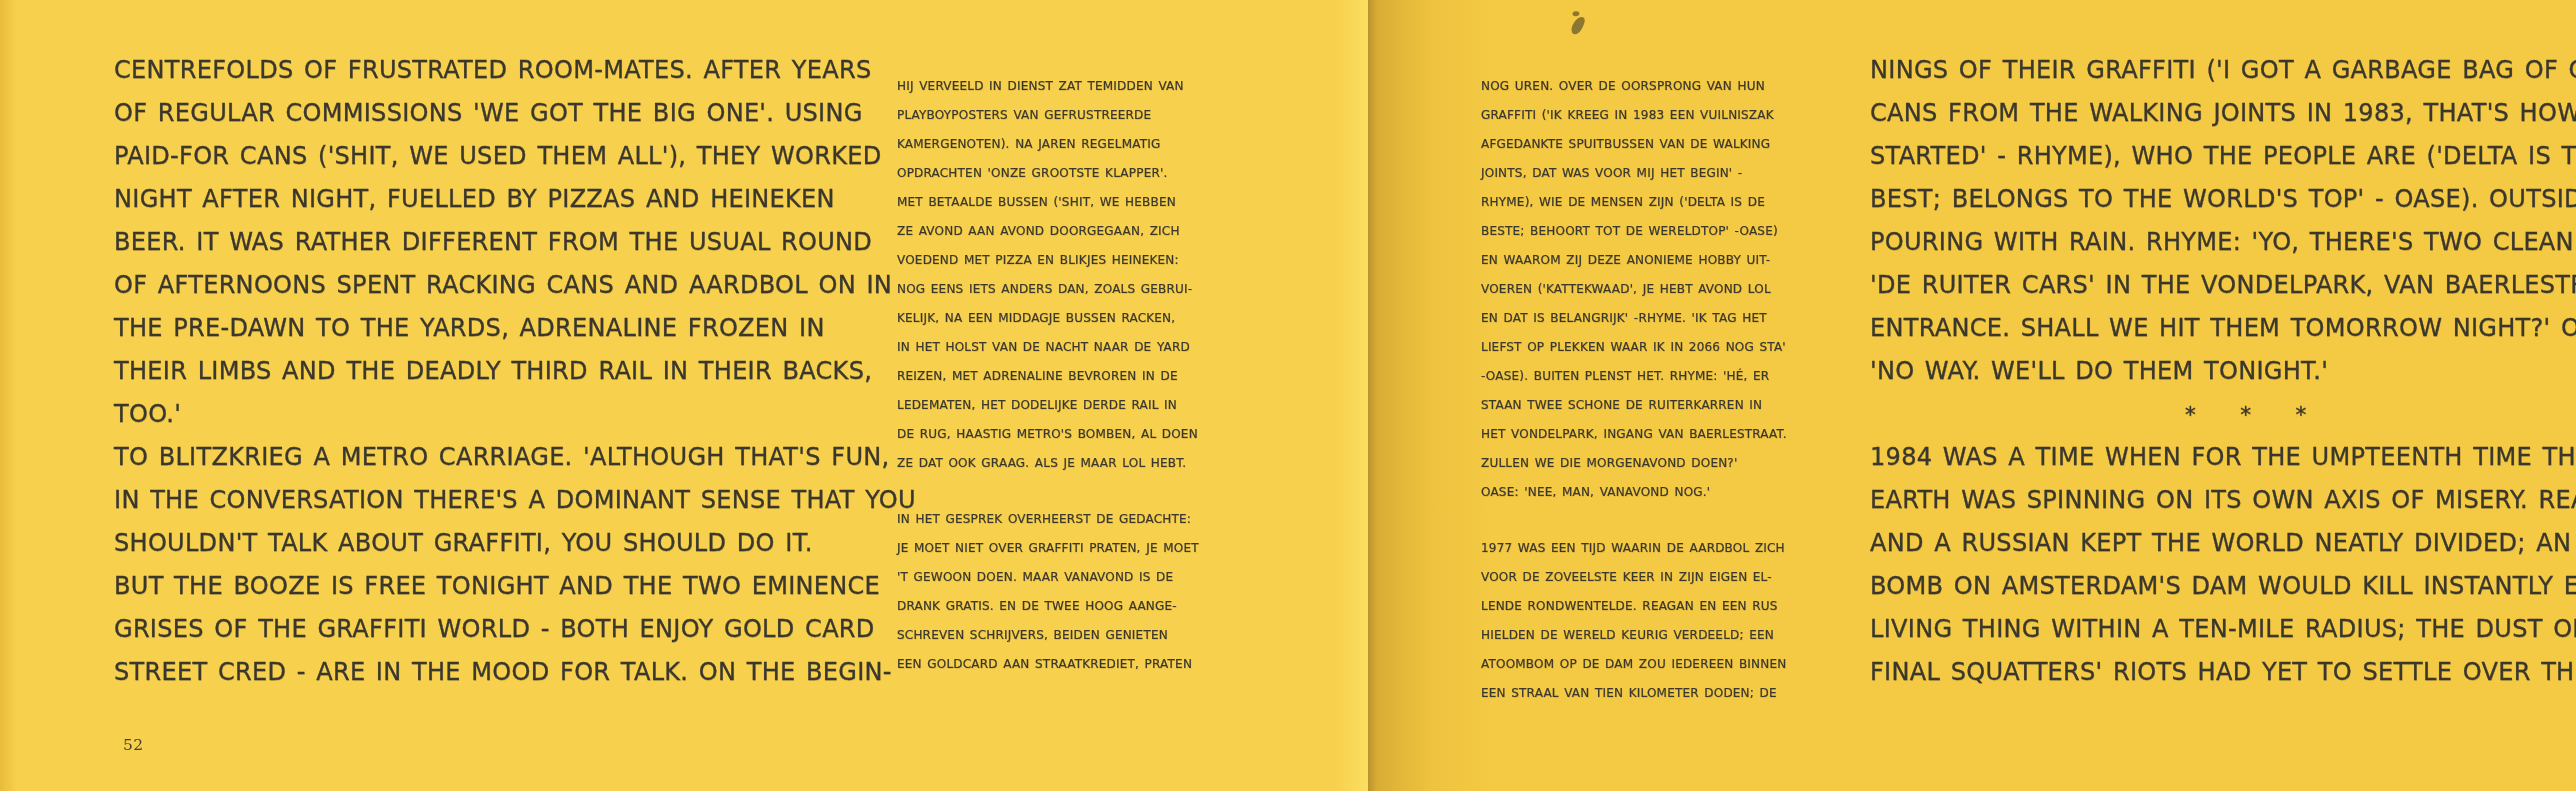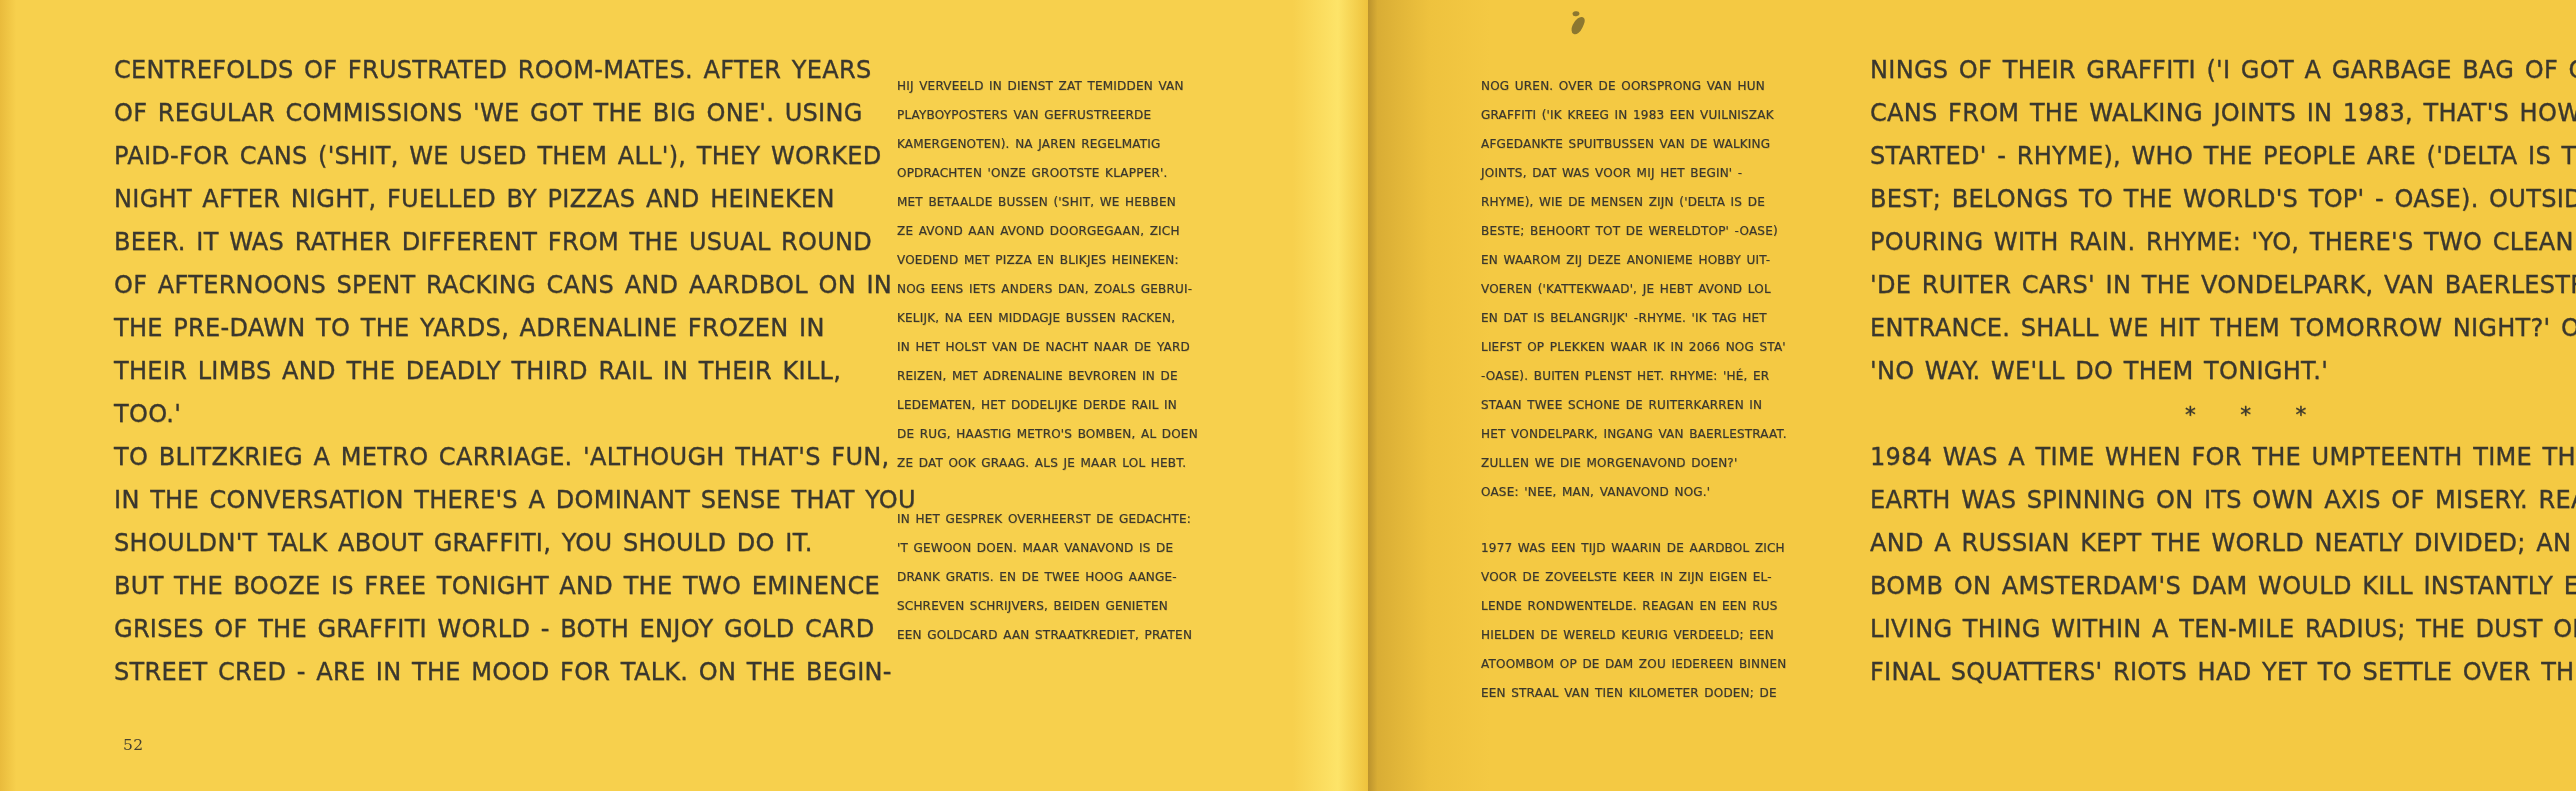--- a/index.html
+++ b/index.html
@@ -13,20 +13,21 @@
     position:relative; width:2731px; height:791px; overflow:hidden;
     font-family:"DejaVu Sans", sans-serif;
     color:var(--ink);
   }
   .page{position:absolute; top:0; height:791px;}
   .page-left{
     left:0; width:1368px;
     background:linear-gradient(90deg,
       #e9bb3c 0%, var(--paper-left) 1.2%,
       var(--paper-left) 94.5%, #fde469 97.8%, #eec23c 100%);
+    padding-left:44px;
   }
   .page-right{
     left:1368px; width:1362px;
     background:linear-gradient(90deg,
       #bb932d 0%, #d9ad35 0.7%, #eec23e 4.5%,
       var(--paper-right) 9%, var(--paper-right) 97%, #edbd3a 100%);
   }
   .tblock{position:absolute; white-space:nowrap;}
   .main-lines{
     font-size:24px; line-height:43px; letter-spacing:0.3px; word-spacing:2.6px;
@@ -66,21 +67,21 @@
 
   <div class="page page-left">
     <div class="tblock main-lines" style="left:114px; top:49px;">
         <div>CENTREFOLDS OF FRUSTRATED ROOM-MATES. AFTER YEARS</div>
         <div>OF REGULAR COMMISSIONS 'WE GOT THE BIG ONE'. USING</div>
         <div>PAID-FOR CANS ('SHIT, WE USED THEM ALL'), THEY WORKED</div>
         <div>NIGHT AFTER NIGHT, FUELLED BY PIZZAS AND HEINEKEN</div>
         <div>BEER. IT WAS RATHER DIFFERENT FROM THE USUAL ROUND</div>
         <div>OF AFTERNOONS SPENT RACKING CANS AND AARDBOL ON IN</div>
         <div>THE PRE-DAWN TO THE YARDS, ADRENALINE FROZEN IN</div>
-        <div>THEIR LIMBS AND THE DEADLY THIRD RAIL IN THEIR KILL,</div>
+        <div>THEIR LIMBS AND THE DEADLY THIRD RAIL IN THEIR BACKS,</div>
         <div>TOO.'</div>
         <div>TO BLITZKRIEG A METRO CARRIAGE. 'ALTHOUGH THAT'S FUN,</div>
         <div>IN THE CONVERSATION THERE'S A DOMINANT SENSE THAT YOU</div>
         <div>SHOULDN'T TALK ABOUT GRAFFITI, YOU SHOULD DO IT.</div>
         <div>BUT THE BOOZE IS FREE TONIGHT AND THE TWO EMINENCE</div>
         <div>GRISES OF THE GRAFFITI WORLD - BOTH ENJOY GOLD CARD</div>
         <div>STREET CRED - ARE IN THE MOOD FOR TALK. ON THE BEGIN-</div>
       </div>
 
     <div class="tblock dutch-lines" style="left:897px; top:72px;">
@@ -95,20 +96,21 @@
           <div>NOG EENS IETS ANDERS DAN, ZOALS GEBRUI-</div>
           <div>KELIJK, NA EEN MIDDAGJE BUSSEN RACKEN,</div>
           <div>IN HET HOLST VAN DE NACHT NAAR DE YARD</div>
           <div>REIZEN, MET ADRENALINE BEVROREN IN DE</div>
           <div>LEDEMATEN, HET DODELIJKE DERDE RAIL IN</div>
           <div>DE RUG, HAASTIG METRO'S BOMBEN, AL DOEN</div>
           <div>ZE DAT OOK GRAAG. ALS JE MAAR LOL HEBT.</div>
         </div>
       <div class="para2">
           <div>IN HET GESPREK OVERHEERST DE GEDACHTE:</div>
+          <div>JE MOET NIET OVER GRAFFITI PRATEN, JE MOET</div>
           <div>'T GEWOON DOEN. MAAR VANAVOND IS DE</div>
           <div>DRANK GRATIS. EN DE TWEE HOOG AANGE-</div>
           <div>SCHREVEN SCHRIJVERS, BEIDEN GENIETEN</div>
           <div>EEN GOLDCARD AAN STRAATKREDIET, PRATEN</div>
         </div>
     </div>
 
     <div class="pagenum" style="left:123px; top:736px;text-align:right;">52</div>
   </div>
 

